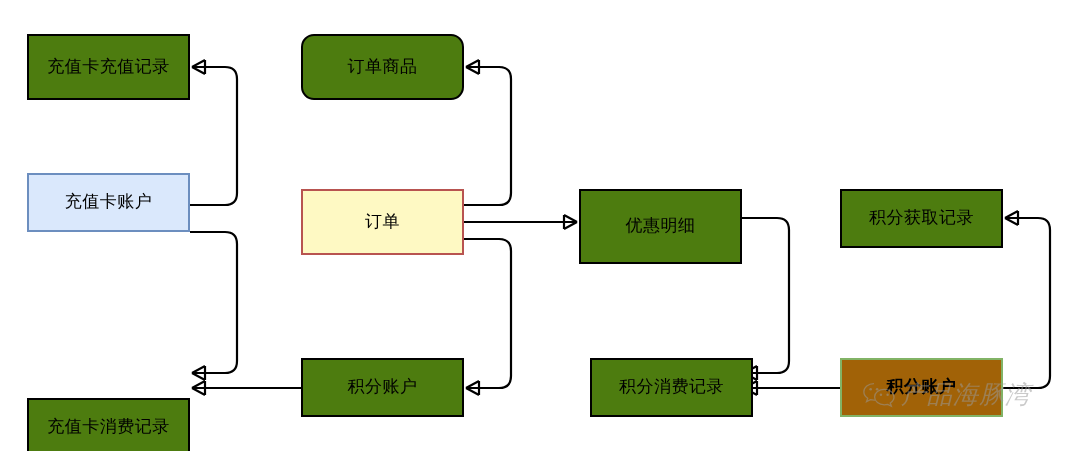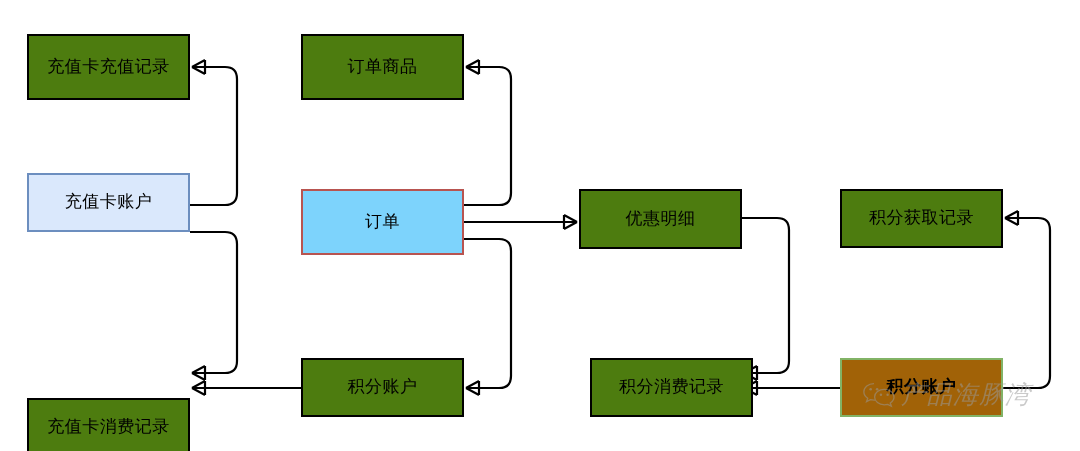--- a/index.html
+++ b/index.html
@@ -34,21 +34,21 @@
   }
   .entity .label {
     font-size: 17px;
     color: #000000;
     line-height: 1.2;
     letter-spacing: 0.5px;
     white-space: nowrap;
     user-select: none;
   }
   .entity.blue   { background: #dae8fc; border-color: #6c8ebf; }
-  .entity.pink   { background: #7dd3fc; border-color: #b85450; align-items: center; }
+  .entity.pink   { background: #fef9c3; border-color: #b85450; align-items: center; }
   .entity.green  { background: #a16207; border-color: #82b366; font-weight: bold; }
 
   .watermark {
     position: absolute;
     display: flex;
     align-items: center;
     gap: 5px;
     z-index: 6;
     pointer-events: none;
     opacity: 0.52;
@@ -113,33 +113,33 @@
       <use href="#cf-left" x="744" y="373"></use>
       <use href="#cf-left" x="744" y="388"></use>
       <use href="#cf-left" x="1005" y="218"></use>
     </g>
   </svg>
 
   <div class="entity" style="left:27px; top:34px; width:163px; height:66px;">
     <span class="label">充值卡充值记录</span>
   </div>
 
-  <div class="entity" style="left:301px; top:34px; width:163px; height:66px;">
+  <div class="entity" style="left:301px; top:34px; width:163px; height:66px;border-radius:13px;">
     <span class="label">订单商品</span>
   </div>
 
   <div class="entity blue" style="left:27px; top:173px; width:163px; height:59px;">
     <span class="label">充值卡账户</span>
   </div>
 
   <div class="entity pink" style="left:301px; top:189px; width:163px; height:66px;">
     <span class="label">订单</span>
   </div>
 
-  <div class="entity" style="left:579px; top:189px; width:163px; height:60px;">
+  <div class="entity" style="left:579px; top:189px; width:163px; height:75px;">
     <span class="label">优惠明细</span>
   </div>
 
   <div class="entity" style="left:840px; top:189px; width:163px; height:59px;">
     <span class="label">积分获取记录</span>
   </div>
 
   <div class="entity" style="left:27px; top:358px; width:163px; height:59px;margin-top:40px;">
     <span class="label">充值卡消费记录</span>
   </div>

